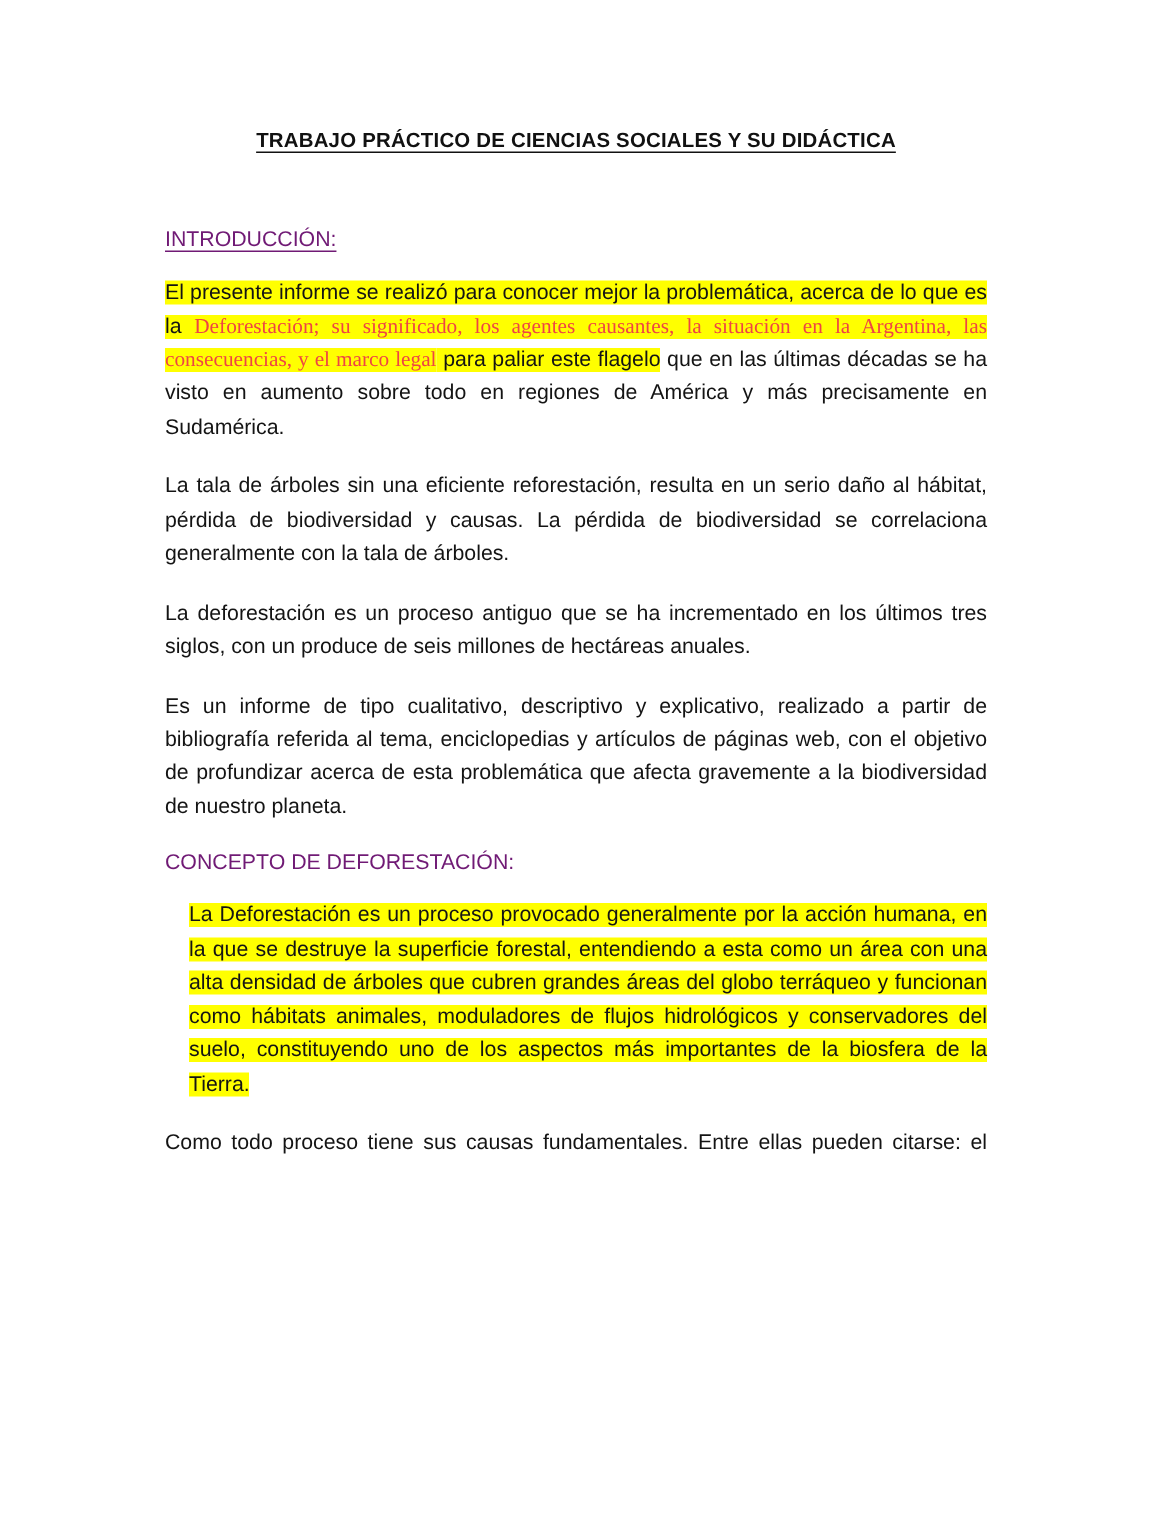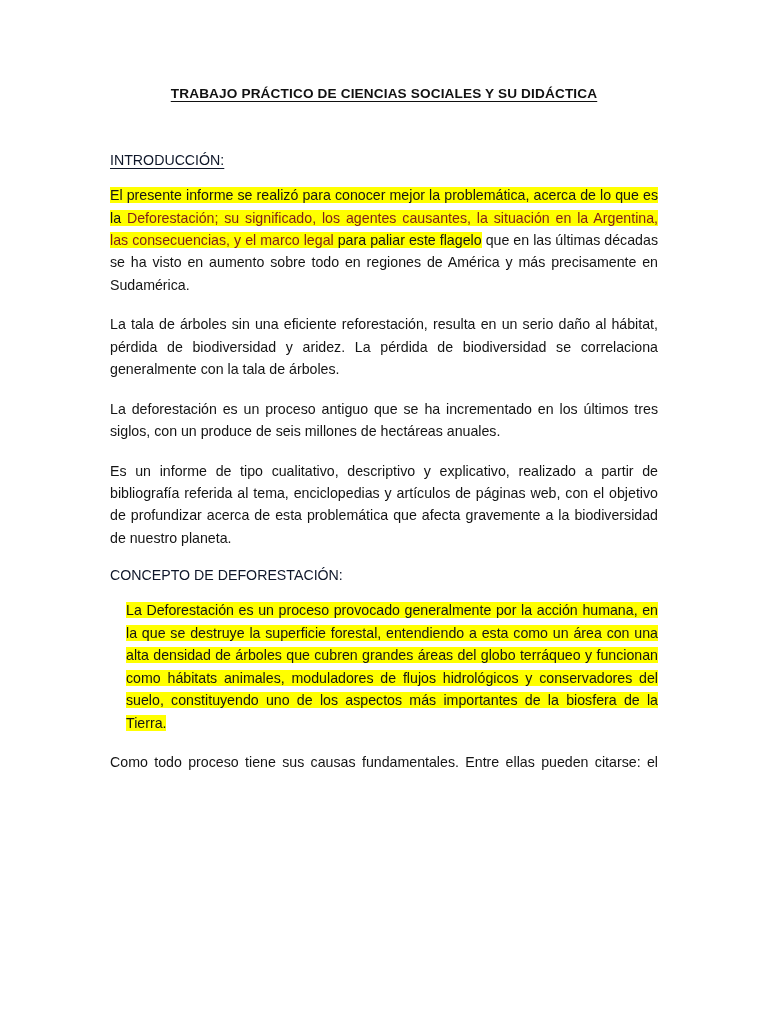--- a/index.html
+++ b/index.html
@@ -48,21 +48,21 @@
   }
 
   .spacer-title { height: 86px; }
   .spacer-after-title { height: 48px; }
 
   .heading {
     margin: 0 0 14px 0;
     font-size: 14.2px;
     font-weight: 400;
     line-height: 1.35;
-    color: #0f172a;
+    color: #701a75;
   }
   .heading.underlined span.htext {
     text-decoration: underline;
     text-underline-offset: 2.5px;
   }
   .heading.hl span.htext {
     background: #ffff00;
     text-decoration: underline;
     text-underline-offset: 2.5px;
     margin-top: 28px;
@@ -78,21 +78,22 @@
     hyphens: none;
   }
   p.para:last-child { margin-bottom: 0; }
 
   .mark {
     background: #ffff00;
     box-decoration-break: clone;
     -webkit-box-decoration-break: clone;
   }
   .accent {
-    color: #7f1d1d;
+    color: #ef4444;
+    font-family: Liberation Serif, serif;
   }
 
   .block-hl {
     background: transparent;
   }
   .block-hl .mark { background: #ffff00; margin-left: 16px; }
 </style>
 </head>
 <body>
 
@@ -102,21 +103,21 @@
     <div class="spacer-title"></div>
 
     <h1 class="doc-title"><span class="u">TRABAJO PRÁCTICO DE CIENCIAS SOCIALES Y SU DIDÁCTICA</span></h1>
 
     <div class="spacer-after-title"></div>
 
     <div class="heading underlined"><span class="htext">INTRODUCCIÓN:</span></div>
 
     <p class="para"><span class="mark">El presente informe se realizó para conocer mejor la problemática, acerca de lo que es la </span><span class="mark accent">Deforestación; su significado, los agentes causantes, la situación en la Argentina, las consecuencias, y el marco legal</span><span class="mark"> para paliar este flagelo</span><span> que en las últimas décadas se ha visto en aumento sobre todo en regiones de América y más precisamente en Sudamérica.</span></p>
 
-    <p class="para">La tala de árboles sin una eficiente reforestación, resulta en un serio daño al hábitat, pérdida de biodiversidad y aridez. La pérdida de biodiversidad se correlaciona generalmente con la tala de árboles.</p>
+    <p class="para">La tala de árboles sin una eficiente reforestación, resulta en un serio daño al hábitat, pérdida de biodiversidad y causas. La pérdida de biodiversidad se correlaciona generalmente con la tala de árboles.</p>
 
     <p class="para">La deforestación es un proceso antiguo que se ha incrementado en los últimos tres siglos, con un produce de seis millones de hectáreas anuales.</p>
 
 
     <p class="para">Es un informe de tipo cualitativo, descriptivo y explicativo, realizado a partir de bibliografía referida al tema, enciclopedias y artículos de páginas web, con el objetivo de profundizar acerca de esta problemática que afecta gravemente a la biodiversidad de nuestro planeta.</p>
 
     <div class="heading"><span class="htext">CONCEPTO DE DEFORESTACIÓN:</span></div>
 
     <p class="para block-hl"><span class="mark">La Deforestación es un proceso provocado generalmente por la acción humana, en la que se destruye la superficie forestal, entendiendo a esta como un área con una alta densidad de árboles que cubren grandes áreas del globo terráqueo y funcionan como hábitats animales, moduladores de flujos hidrológicos y conservadores del suelo, constituyendo uno de los aspectos más importantes de la biosfera de la Tierra.</span></p>
 

